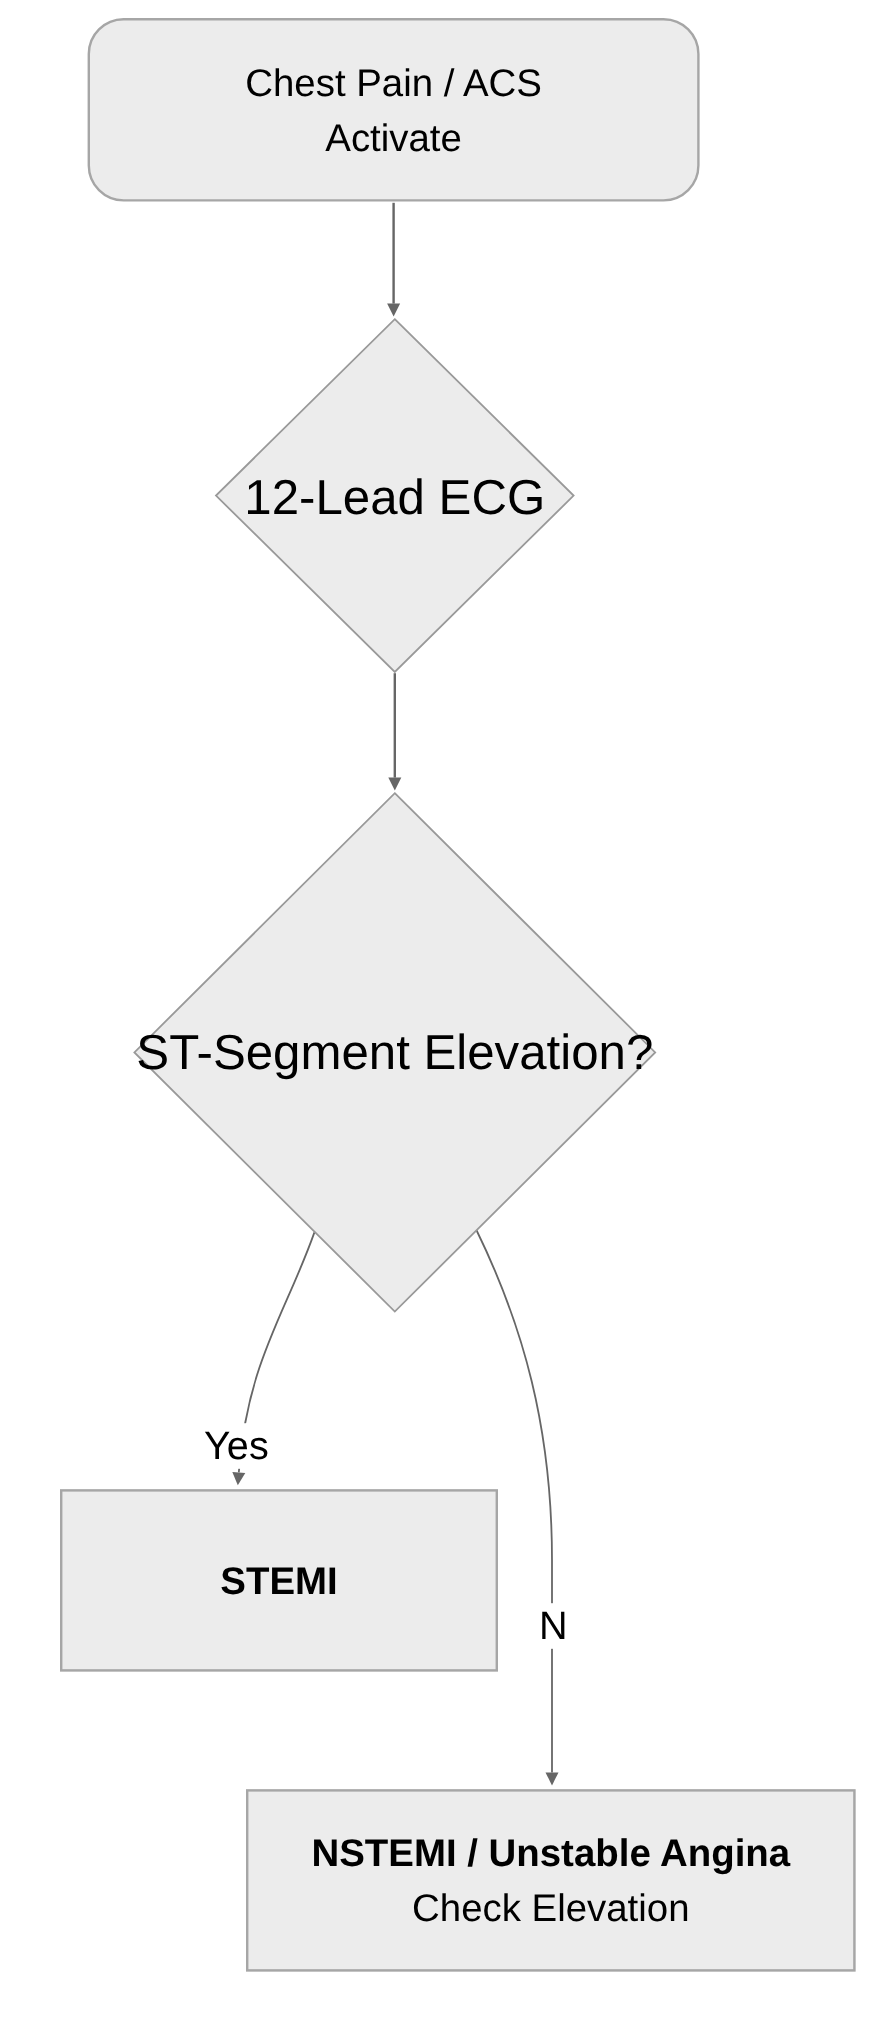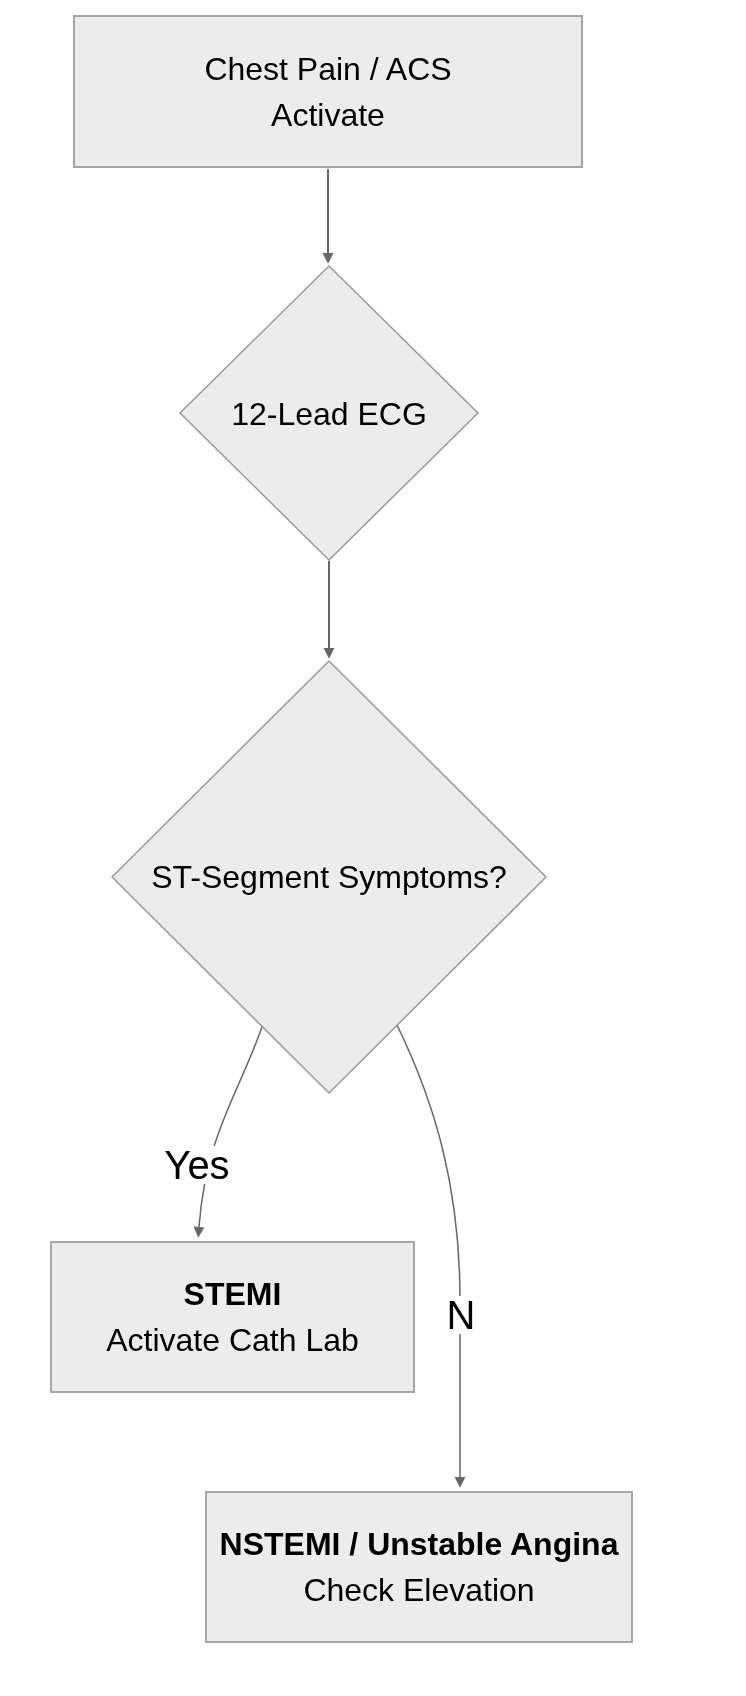--- a/index.html
+++ b/index.html
@@ -30,42 +30,43 @@
     border: 2px solid #a6a6a6;
     display: flex;
     flex-direction: column;
     align-items: center;
     justify-content: center;
     text-align: center;
     font-size: 32px;
     line-height: 46px;
     white-space: nowrap;
   }
-  .node-start  { left: 73px;  top: 15px;   width: 510px; height: 153px; }
+  .node-start  { left: 73px;  top: 15px;   width: 510px; height: 153px; border-radius: 30px; }
   .node-stemi  { left: 15px;  top: 1241px; width: 365px; height: 152px; margin-left: 35px; }
-  .node-nstemi { left: 205px; top: 1491px; width: 428px; height: 152px; }
+  .node-nstemi { left: 205px; top: 1491px; width: 508px; height: 152px; }
   .bold { font-weight: bold; }
   .diamond-label {
     position: absolute;
     transform: translate(-50%, -50%);
-    font-size: 32px;
+    font-size: 41px;
     line-height: 40px;
     white-space: nowrap;
     text-align: right;
   }
   .diamond-label.ecg { left: 329px; top: 414px; }
   .diamond-label.st  { left: 329px; top: 877px; }
   .edge-label {
     position: absolute;
     transform: translate(-50%, -50%);
-    font-size: 40px;
+    font-size: 33px;
     line-height: 38px;
     background: #ffffff;
     padding: 0 3px;
     white-space: nowrap;
+    margin-top: 40px;
   }
   .edge-label.yes { left: 197px; top: 1165px; }
   .edge-label.no  { left: 461px; top: 1315px; }
 </style>
 </head>
 <body>
 
 <div class="canvas">
 
   <svg class="edge-layer" width="746" height="1696" viewBox="0 0 746 1696" xmlns="http://www.w3.org/2000/svg">
@@ -83,28 +84,27 @@
     <polygon points="329,266 478,413 329,560 180,413" fill="#ececec" stroke="#999999" stroke-width="1.5"></polygon>
     <polygon points="329,661 546,877 329,1093 112,877" fill="#ececec" stroke="#999999" stroke-width="1.5"></polygon>
   </svg>
 
   <div class="node-rect node-start">
     <div>Chest Pain / ACS</div>
     <div>Activate</div>
   </div>
 
   <div class="diamond-label ecg">12-Lead ECG</div>
-  <div class="diamond-label st">ST-Segment Symptoms?</div>
+  <div class="diamond-label st">ST-Segment Elevation?</div>
 
   <div class="edge-label yes">Yes</div>
   <div class="edge-label no">N</div>
 
   <div class="node-rect node-stemi">
     <div class="bold">STEMI</div>
-    <div>Activate Cath Lab</div>
   </div>
 
   <div class="node-rect node-nstemi">
     <div class="bold">NSTEMI / Unstable Angina</div>
     <div>Check Elevation</div>
   </div>
 
 </div>
 
 </body></html>

